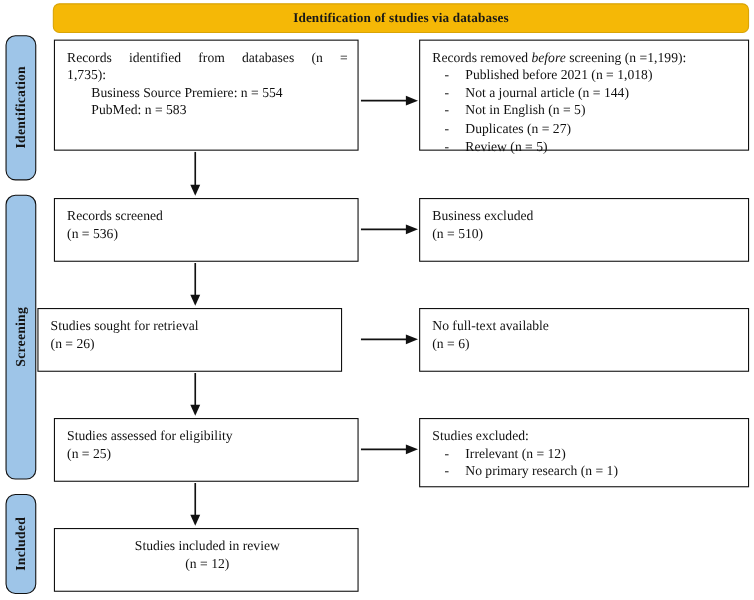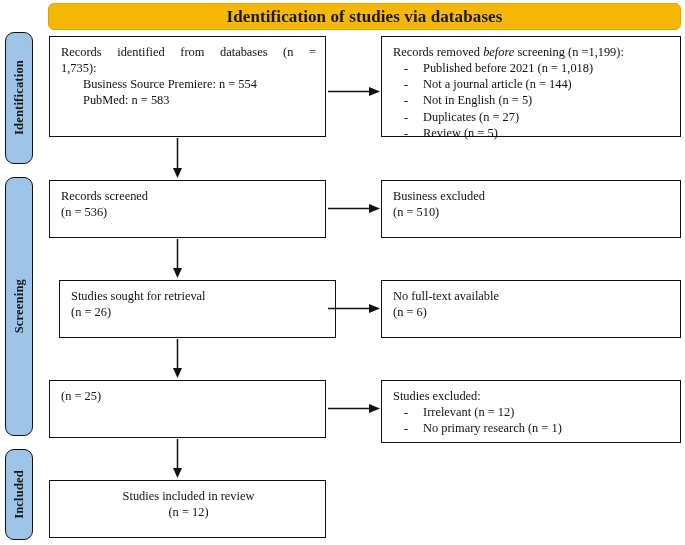--- a/index.html
+++ b/index.html
@@ -27,21 +27,21 @@
     background: #F5B806;
     border: 1px solid #D9A406;
     border-radius: 6px;
     display: flex;
     align-items: center;
     justify-content: center;
     box-sizing: border-box;
   }
   .banner-text {
     font-weight: bold;
-    font-size: 17px;
+    font-size: 12px;
     letter-spacing: 0.1px;
     color: #181818;
     white-space: nowrap;
   }
 
   
   .stage {
     position: absolute;
     left: 5px;
     width: 28px;
@@ -91,21 +91,21 @@
     width: 30px;
     flex: 0 0 30px;
     padding-left: 11px;
     box-sizing: border-box;
   }
   em { font-style: italic; }
 
   
   #box-identified { left: 49px; top: 36px;  width: 277px; height: 101px; }
   #box-screened   { left: 49px; top: 180px; width: 277px; height: 58px; }
-  #box-sought     { left: 59px; top: 280px; width: 277px; height: 58px; }
+  #box-sought     { left: 34px; top: 280px; width: 277px; height: 58px; }
   #box-assessed   { left: 49px; top: 380px; width: 277px; height: 58px; }
   #box-included   { left: 49px; top: 480px; width: 277px; height: 58px; text-align: center; }
 
   
   #box-removed    { left: 381px; top: 36px;  width: 300px; height: 101px; }
   #box-excluded   { left: 381px; top: 180px; width: 300px; height: 58px; }
   #box-nofulltext { left: 381px; top: 280px; width: 300px; height: 58px; }
   #box-studies-excluded { left: 381px; top: 380px; width: 300px; height: 63px; }
 
   
@@ -193,20 +193,21 @@
     <span class="ln">Studies sought for retrieval</span>
     <span class="ln">(n = 26)</span>
   </div>
 
   <div class="box" id="box-nofulltext">
     <span class="ln">No full-text available</span>
     <span class="ln">(n = 6)</span>
   </div>
 
   <div class="box" id="box-assessed">
+    <span class="ln">Studies assessed for eligibility</span>
     <span class="ln">(n = 25)</span>
   </div>
 
   <div class="box" id="box-studies-excluded">
     <span class="ln">Studies excluded:</span>
     <span class="bullet-row">
         <span class="bullet-dash">-</span>
         <span>Irrelevant (n = 12)</span>
       </span>
     <span class="bullet-row">

